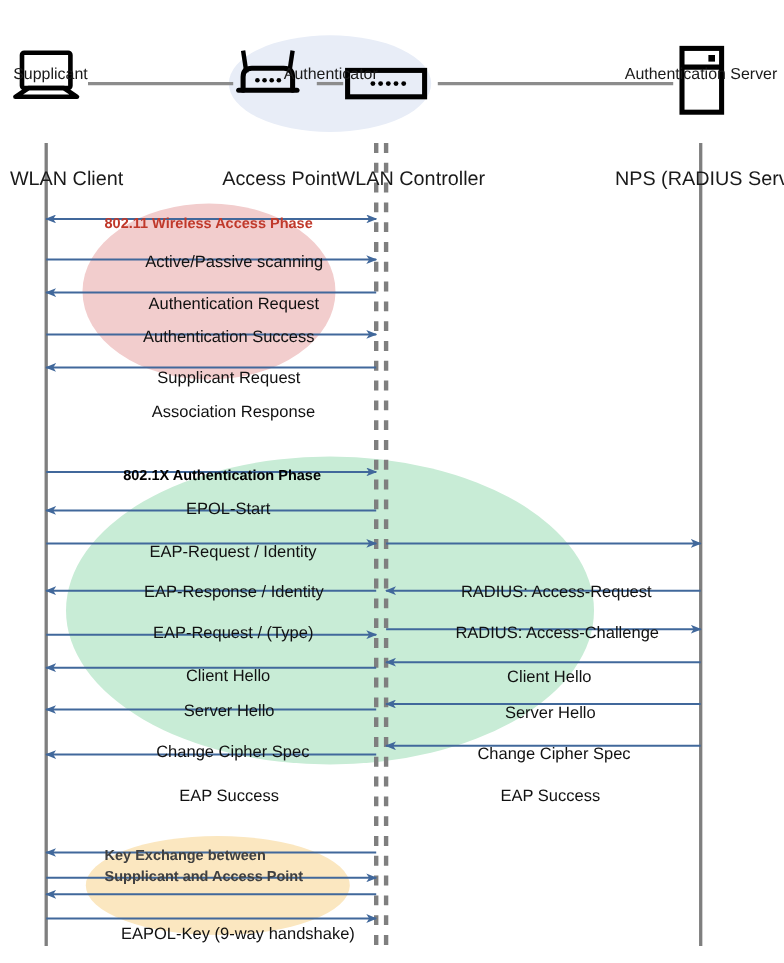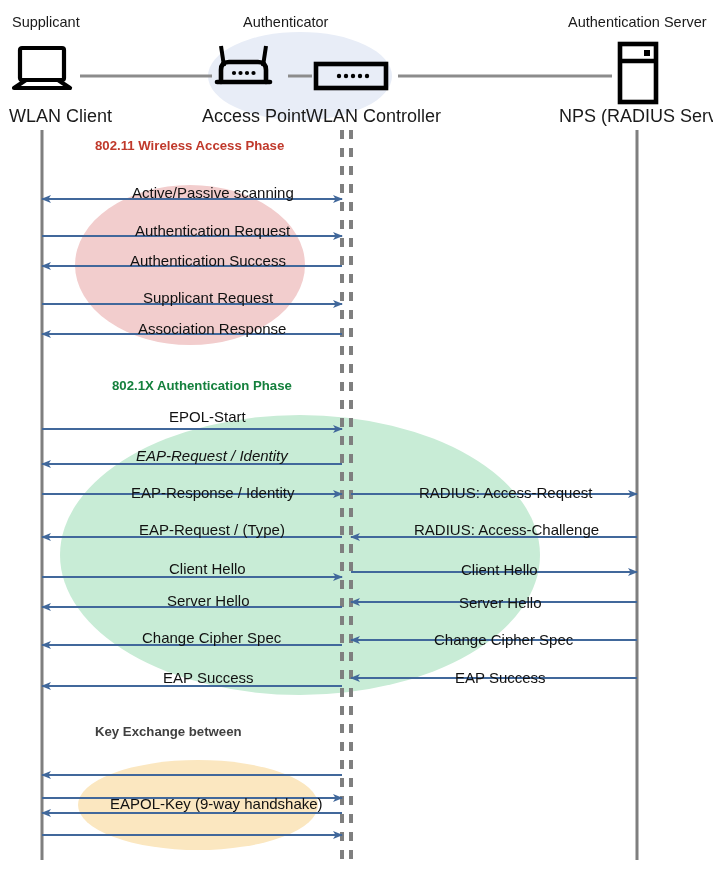--- a/index.html
+++ b/index.html
@@ -1,26 +1,26 @@
 <!DOCTYPE html>
 <html><head>
 <meta charset="utf-8">
 <style>
   * { box-sizing: border-box; }
   html, body { margin:0; padding:0; background:#ffffff; }
   body { width:713px; height:875px; font-family:"Liberation Sans", sans-serif; overflow:hidden; }
   #stage { position:relative; width:713px; height:875px; background:#fff; }
   svg.layer { position:absolute; left:0; top:0; width:713px; height:875px; }
-  .lbl { position:absolute; font-family:"Liberation Sans", sans-serif; color:#111; white-space:nowrap; }
+  .lbl { position:absolute; font-family:"Liberation Sans", sans-serif; color:#111; white-space:nowrap;margin-top:46px; }
   .hdr-top { font-size:14.5px; color:#1a1a1a; }
   .hdr-bot { font-size:18px; color:#1a1a1a; }
   .msg { font-size:15px; color:#111; text-align:center; }
   .phase { font-size:13.2px; font-weight:600; text-align:center; line-height:19px; }
   .phase-red { color:#c0392b; }
-  .phase-green { color:#15803d; }
+  .phase-green { color:#000000; }
   .phase-orange { color:#404040; }
 </style>
 </head>
 <body>
 
 <div id="stage">
 
   <svg class="layer" viewBox="0 0 713 875">
     <defs>
       <marker id="ah-r" markerWidth="10" markerHeight="8" refX="9" refY="4" orient="auto" markerUnits="userSpaceOnUse">
@@ -109,39 +109,39 @@
     </g>
   </svg>
 
   <div id="text-layer">
       <div class="lbl msg" style="top: 184px; left: 132px; width: auto; text-align: left; white-space: nowrap;">Active/Passive scanning</div>
       <div class="lbl msg" style="top: 222px; left: 135px; width: auto; text-align: left; white-space: nowrap;">Authentication Request</div>
       <div class="lbl msg" style="top: 252px; left: 130px; width: auto; text-align: left; white-space: nowrap;">Authentication Success</div>
       <div class="lbl msg" style="top: 289px; left: 143px; width: auto; text-align: left; white-space: nowrap;">Supplicant Request</div>
       <div class="lbl msg" style="top: 320px; left: 138px; width: auto; text-align: left; white-space: nowrap;">Association Response</div>
       <div class="lbl msg" style="top: 408px; left: 169px; width: auto; text-align: left; white-space: nowrap;">EPOL-Start</div>
-      <div class="lbl msg" style="top: 447px; left: 136px; width: auto; text-align: right; white-space: nowrap; font-style: italic;">EAP-Request / Identity</div>
+      <div class="lbl msg" style="top: 447px; left: 136px; width: auto; text-align: right; white-space: nowrap;">EAP-Request / Identity</div>
       <div class="lbl msg" style="top: 484px; left: 131px; width: auto; text-align: left; white-space: nowrap;">EAP-Response / Identity</div>
       <div class="lbl msg" style="top: 521px; left: 139px; width: auto; text-align: left; white-space: nowrap;">EAP-Request / (Type)</div>
       <div class="lbl msg" style="top: 560px; left: 169px; width: auto; text-align: left; white-space: nowrap;">Client Hello</div>
       <div class="lbl msg" style="top: 592px; left: 167px; width: auto; text-align: left; white-space: nowrap;">Server Hello</div>
       <div class="lbl msg" style="top: 629px; left: 142px; width: auto; text-align: left; white-space: nowrap;">Change Cipher Spec</div>
       <div class="lbl msg" style="top: 669px; left: 163px; width: auto; text-align: left; white-space: nowrap;">EAP Success</div>
       <div class="lbl msg" style="top: 795px; left: 110px; width: auto; text-align: left; white-space: nowrap;">EAPOL-Key (9-way handshake)</div>
       <div class="lbl msg" style="top: 484px; left: 419px; width: auto; text-align: left; white-space: nowrap;">RADIUS: Access-Request</div>
       <div class="lbl msg" style="top: 521px; left: 414px; width: auto; text-align: left; white-space: nowrap;">RADIUS: Access-Challenge</div>
       <div class="lbl msg" style="top: 561px; left: 461px; width: auto; text-align: left; white-space: nowrap;">Client Hello</div>
       <div class="lbl msg" style="top: 594px; left: 459px; width: auto; text-align: left; white-space: nowrap;">Server Hello</div>
       <div class="lbl msg" style="top: 631px; left: 434px; width: auto; text-align: left; white-space: nowrap;">Change Cipher Spec</div>
       <div class="lbl msg" style="top: 669px; left: 455px; width: auto; text-align: left; white-space: nowrap;">EAP Success</div>
-      <div class="lbl phase phase-red" style="top: 136px; left: 95px; width: auto; text-align: left; white-space: nowrap;">802.11 Wireless Access Phase</div>
+      <div class="lbl phase phase-red" style="top: 147px; left: 95px; width: auto; text-align: left; white-space: nowrap;">802.11 Wireless Access Phase</div>
       <div class="lbl phase phase-green" style="top: 376px; left: 112px; width: auto; text-align: left; white-space: nowrap;">802.1X Authentication Phase</div>
-      <div class="lbl phase phase-orange" style="top: 722px; left: 95px; width: auto; text-align: left; white-space: nowrap;"><span>Key Exchange between</span><br></div>
+      <div class="lbl phase phase-orange" style="top: 722px; left: 95px; width: auto; text-align: left; white-space: nowrap;"><span>Key Exchange between</span><br><span>Supplicant and Access Point</span></div>
       <div class="lbl hdr-top" style="top: 14px; left: 12px; width: auto; text-align: left; white-space: nowrap;">Supplicant</div>
       <div class="lbl hdr-bot" style="top: 106px; left: 9px; width: auto; text-align: left; white-space: nowrap;">WLAN Client</div>
-      <div class="lbl hdr-top" style="top: 14px; left: 243px; width: auto; text-align: left; white-space: nowrap;">Authenticator</div>
+      <div class="lbl hdr-top" style="top: 14px; left: 258px; width: auto; text-align: left; white-space: nowrap;">Authenticator</div>
       <div class="lbl hdr-bot" style="top: 106px; left: 202px; width: auto; text-align: left; white-space: nowrap;">Access Point</div>
       <div class="lbl hdr-bot" style="top: 106px; left: 306px; width: auto; text-align: left; white-space: nowrap;">WLAN Controller</div>
       <div class="lbl hdr-top" style="top: 14px; left: 568px; width: auto; text-align: left; white-space: nowrap;">Authentication Server</div>
       <div class="lbl hdr-bot" style="top: 106px; left: 559px; width: auto; text-align: left; white-space: nowrap;">NPS (RADIUS Server)</div>
     </div>
 
 </div>
 
 </body></html>

